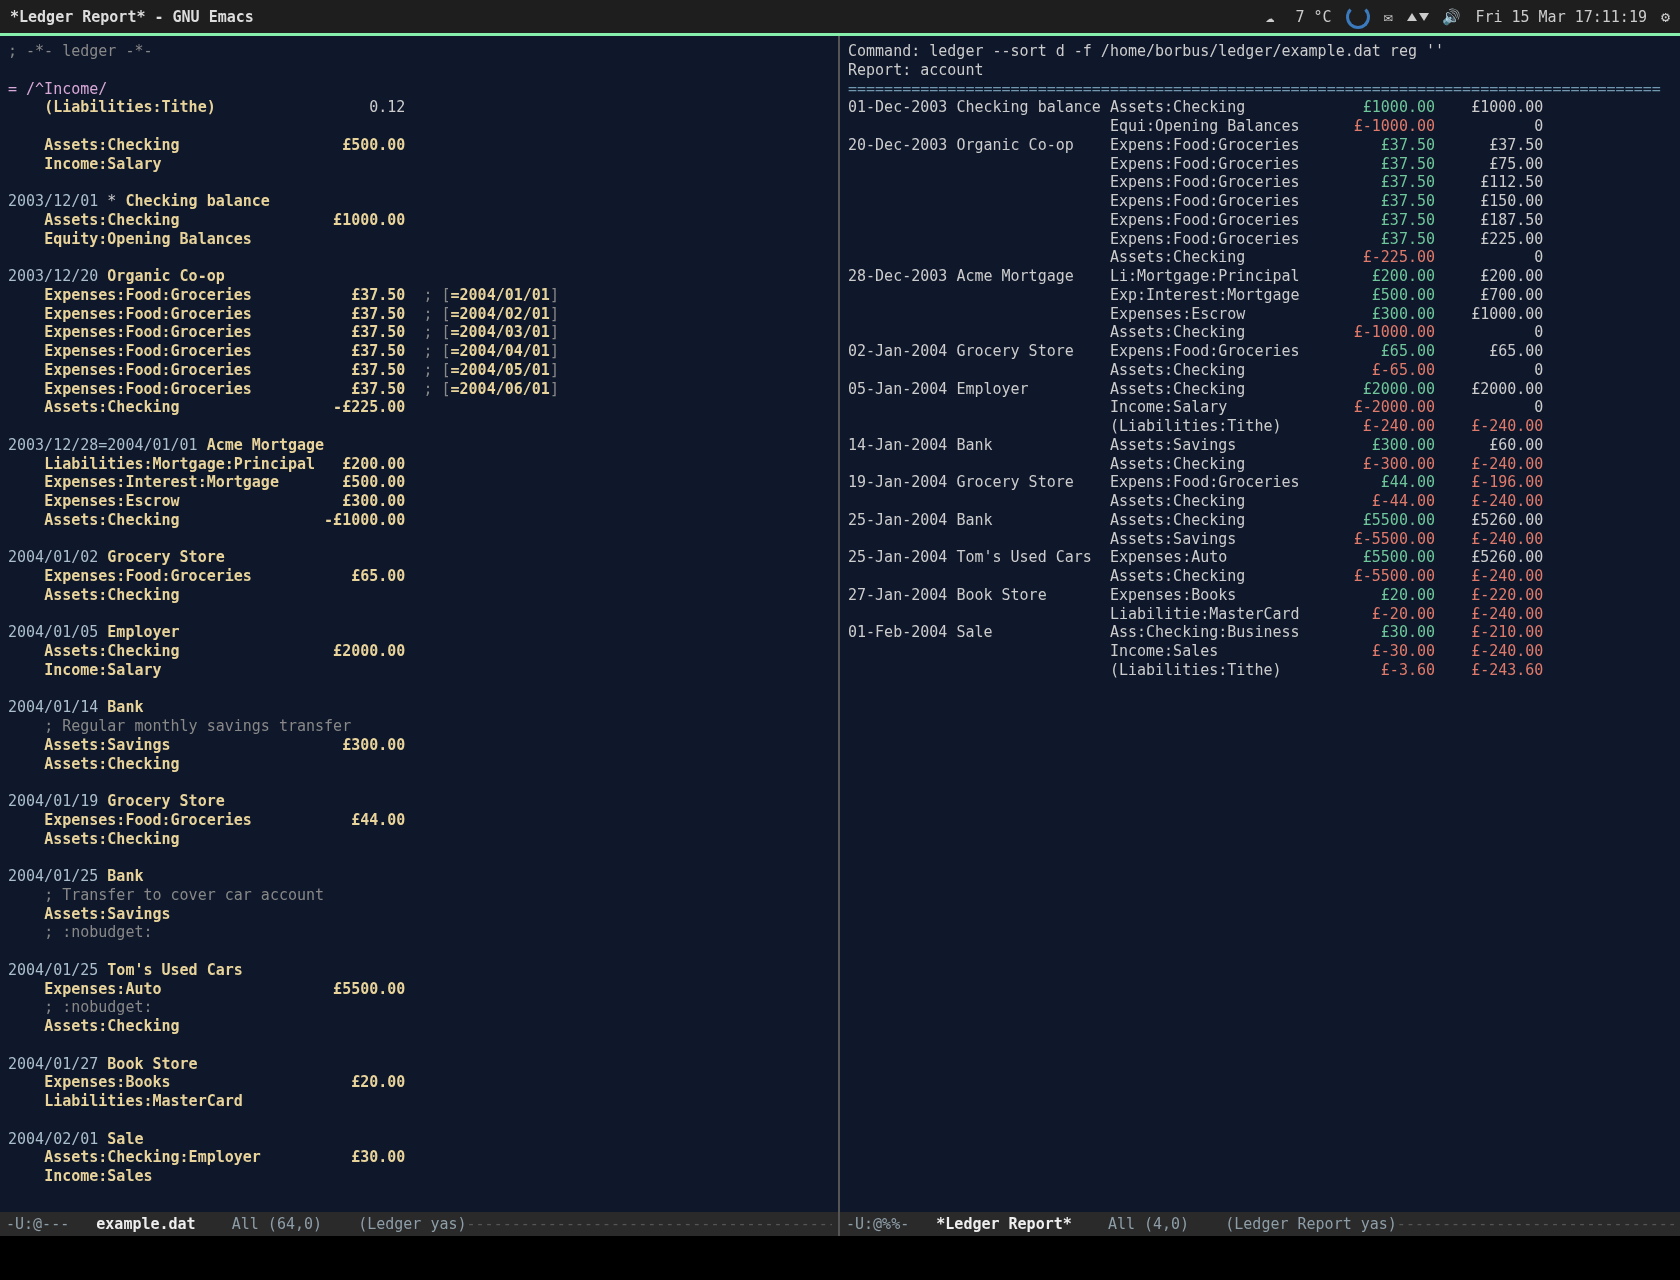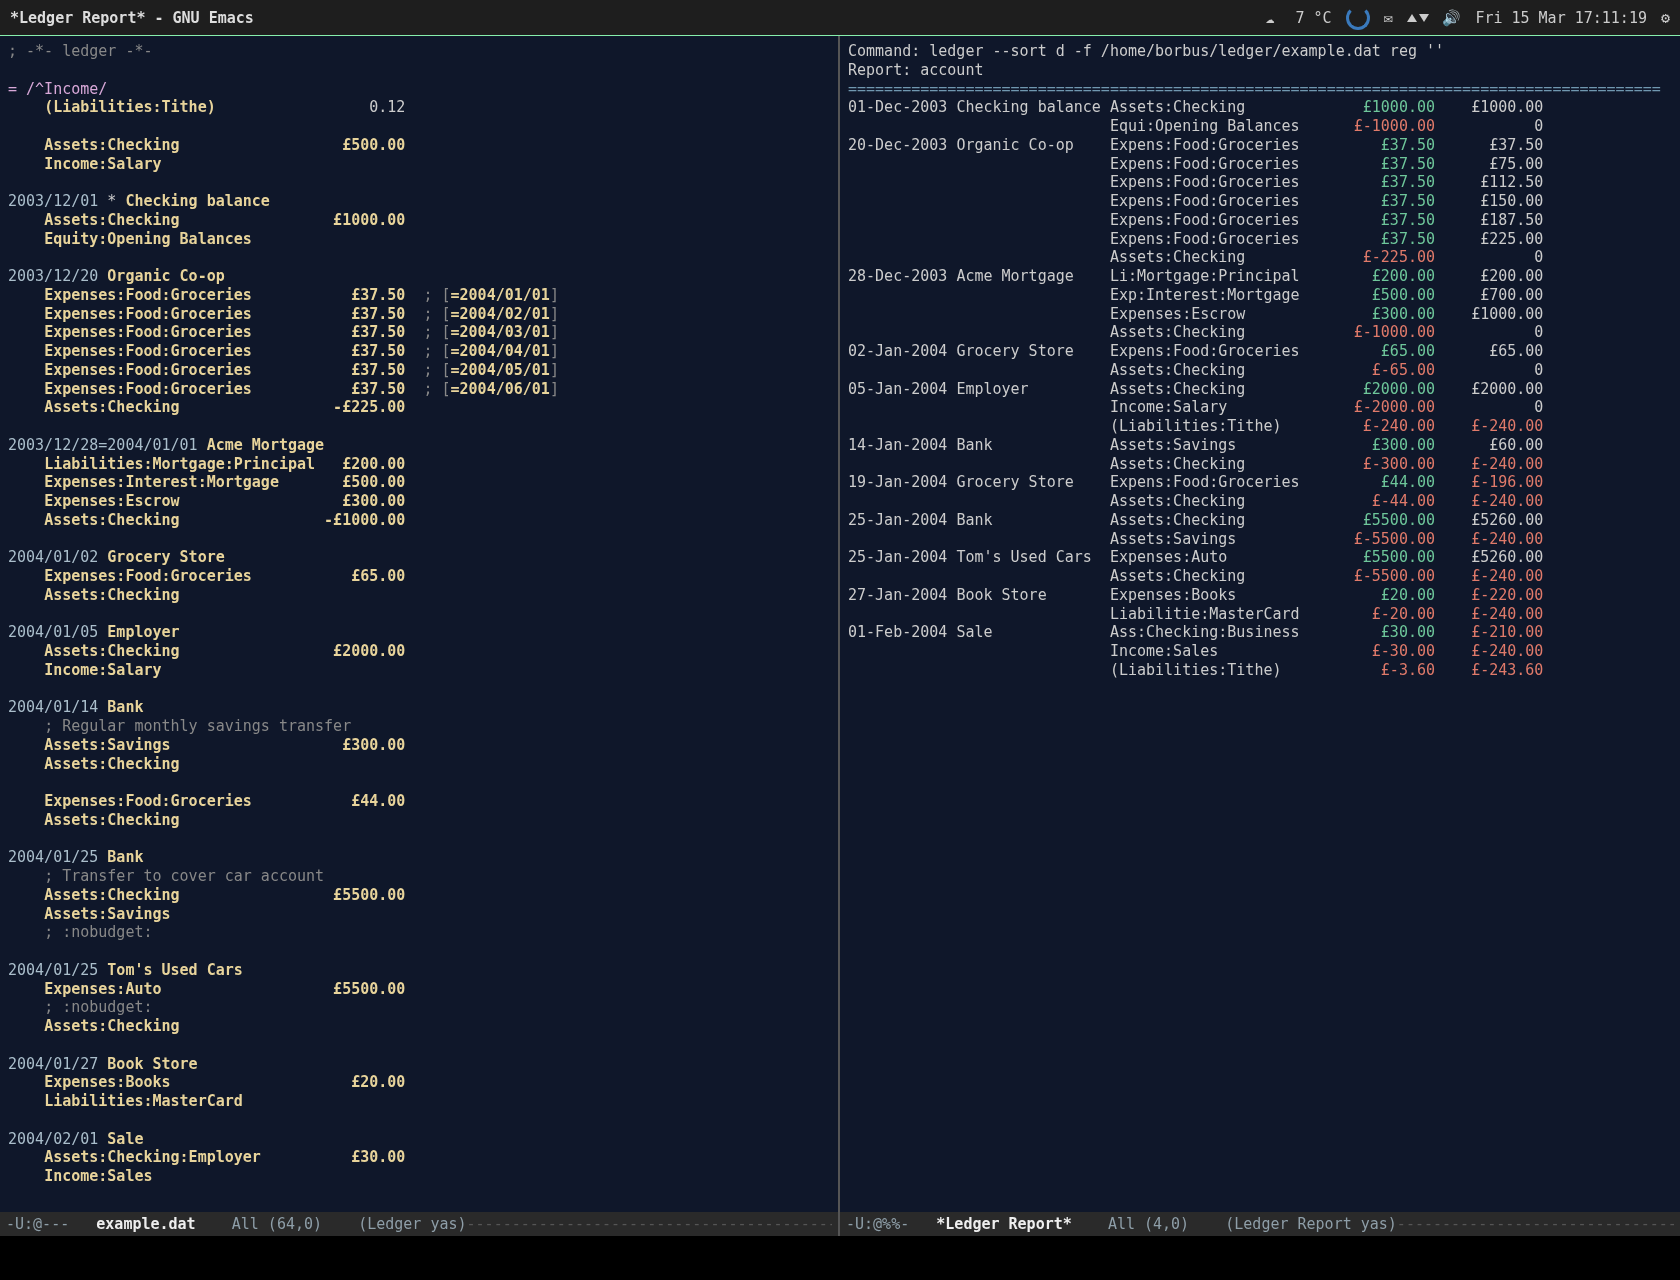--- a/index.html
+++ b/index.html
@@ -18,21 +18,21 @@
     height: 1280px;
     background: #000;
   }
   .topbar {
     width: 100%;
     height: 36px;
     background: #1e1e1e;
     display: flex;
     align-items: center;
     justify-content: space-between;
-    border-bottom: 1px solid #86efac;
+    border-bottom: 3px solid #86efac;
     padding: 0 10px;
     box-sizing: border-box;
     font-size: 15px;
     color: #ddd;
   }
   .topbar-left { font-weight: bold; }
   .topbar-right { display: flex; align-items: center; gap: 14px; }
   .tri { display: inline-block; width: 0; height: 0; border-left: 5px solid transparent; border-right: 5px solid transparent; vertical-align: middle;}
   .tri.up { border-bottom: 8px solid #ccc; }
   .tri.down { border-top: 8px solid #ccc; }
@@ -153,26 +153,26 @@
           <div class="row">&nbsp;</div>
           <div class="row"><span class="date">2004/01/05</span> <span class="payee">Employer</span></div>
           <div class="row">    <span class="acct">Assets:Checking               </span><span class="amt">  £2000.00</span></div>
           <div class="row">    <span class="acct">Income:Salary                 </span></div>
           <div class="row">&nbsp;</div>
           <div class="row"><span class="date">2004/01/14</span> <span class="payee">Bank</span></div>
           <div class="row">    <span class="comment">; Regular monthly savings transfer</span></div>
           <div class="row">    <span class="acct">Assets:Savings                </span><span class="amt">   £300.00</span></div>
           <div class="row">    <span class="acct">Assets:Checking               </span></div>
           <div class="row">&nbsp;</div>
+          <div class="row"><span class="date">2004/01/19</span> <span class="payee">Grocery Store</span></div>
           <div class="row">    <span class="acct">Expenses:Food:Groceries       </span><span class="amt">    £44.00</span></div>
           <div class="row">    <span class="acct">Assets:Checking               </span></div>
           <div class="row">&nbsp;</div>
           <div class="row"><span class="date">2004/01/25</span> <span class="payee">Bank</span></div>
           <div class="row">    <span class="comment">; Transfer to cover car account</span></div>
-          <div class="row">    <span class="acct">Assets:Checking               </span><span class="amt">  £5500.00</span></div>
           <div class="row">    <span class="acct">Assets:Savings                </span></div>
           <div class="row">    <span class="comment">; :nobudget:</span></div>
           <div class="row">&nbsp;</div>
           <div class="row"><span class="date">2004/01/25</span> <span class="payee">Tom's Used Cars</span></div>
           <div class="row">    <span class="acct">Expenses:Auto                 </span><span class="amt">  £5500.00</span></div>
           <div class="row">    <span class="comment">; :nobudget:</span></div>
           <div class="row">    <span class="acct">Assets:Checking               </span></div>
           <div class="row">&nbsp;</div>
           <div class="row"><span class="date">2004/01/27</span> <span class="payee">Book Store</span></div>
           <div class="row">    <span class="acct">Expenses:Books                </span><span class="amt">    £20.00</span></div>

